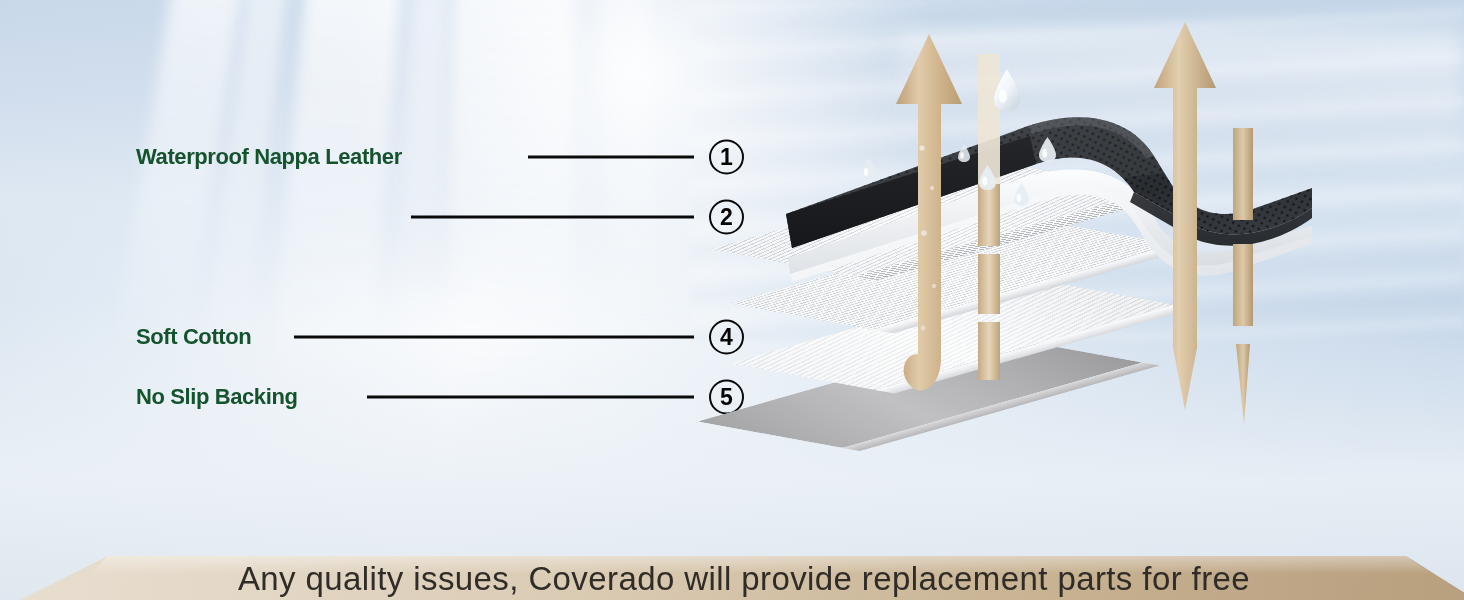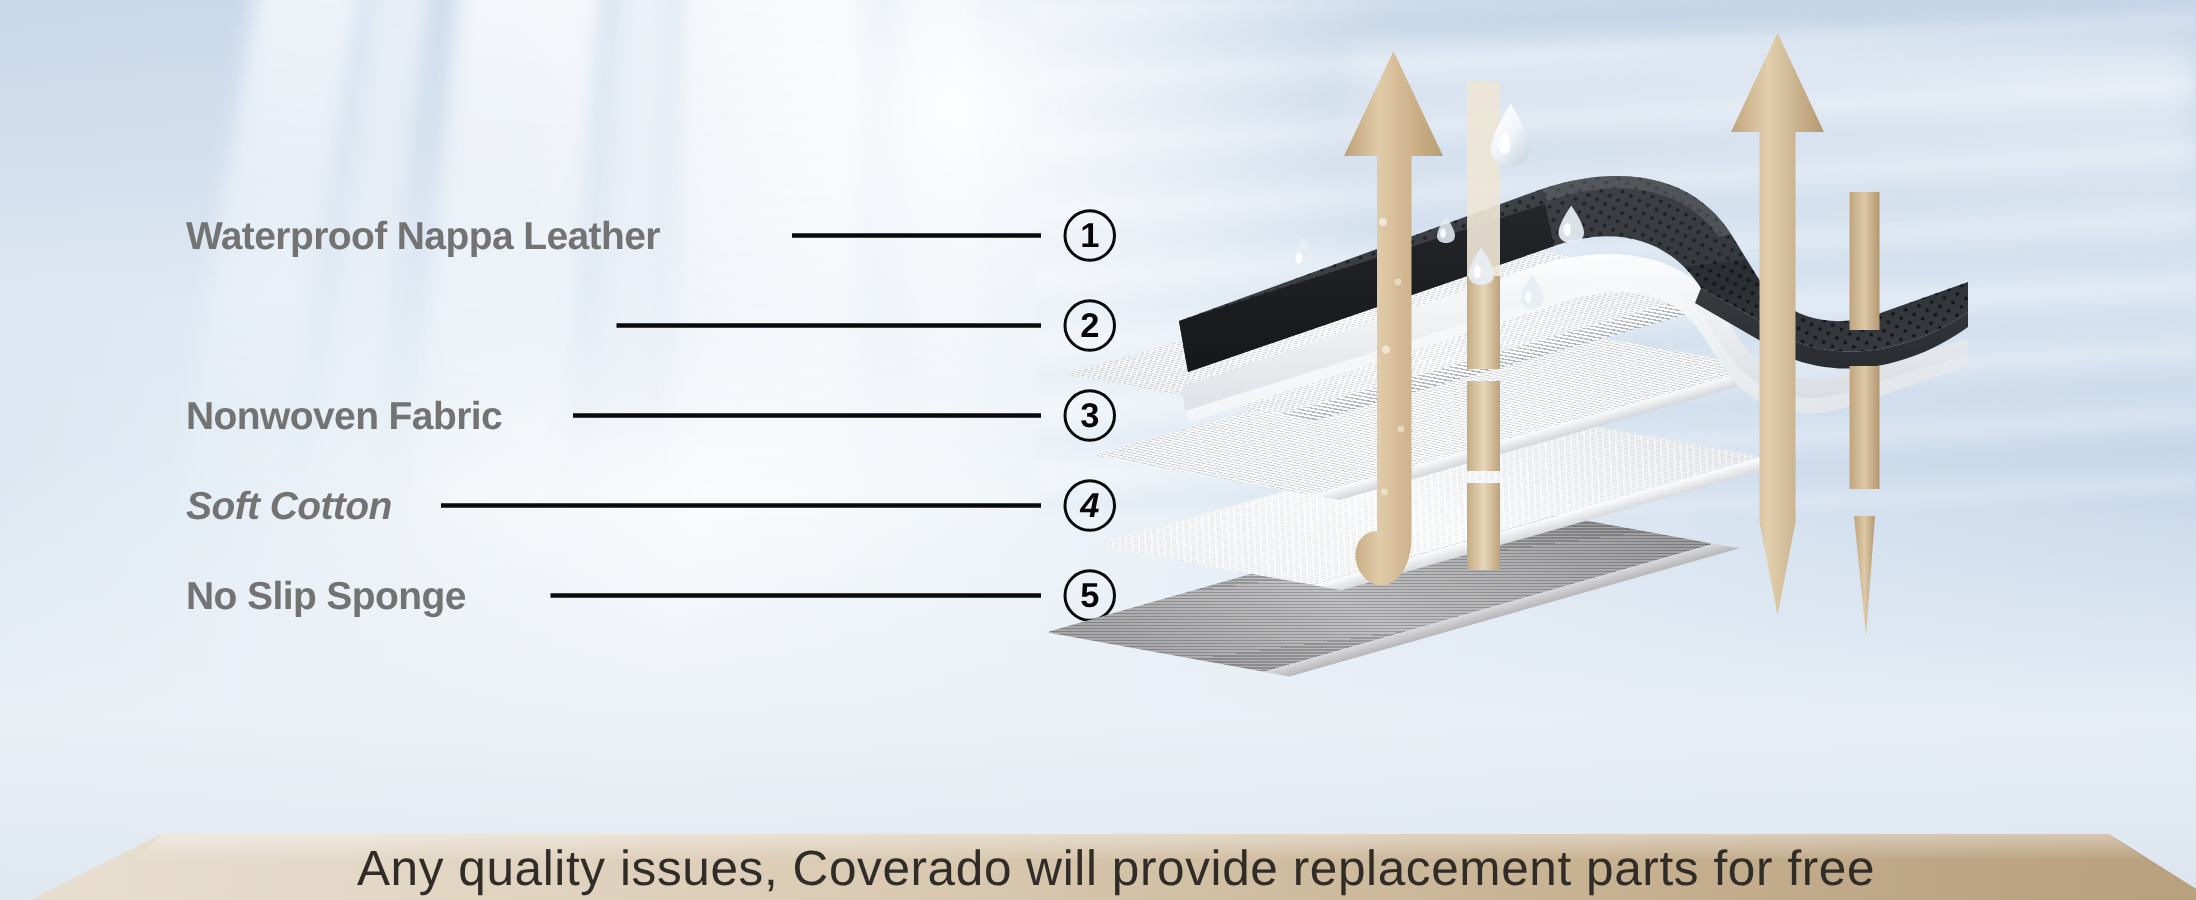--- a/index.html
+++ b/index.html
@@ -70,26 +70,26 @@
   .glow-center {
     position:absolute; left:330px; top:-180px; width:620px; height:560px;
     background:radial-gradient(ellipse at 50% 45%, rgba(255,255,255,.95), rgba(255,255,255,0) 68%);
     filter:blur(14px);
   }
 
   
   #legend { position:absolute; left:0; top:0; width:770px; height:470px; }
   .legend-row { position:absolute; left:124px; width:620px; height:40px; }
   .legend-label {
-    position:absolute; left:0; top:50%; transform:translateY(-50%);
+    position:absolute; left:12px; top:50%; transform:translateY(-50%);
     font-family:"Liberation Sans", sans-serif;
     font-weight:bold;
-    font-size:26px;
+    font-size:22px;
     letter-spacing:-.4px;
-    color:#737373;
+    color:#14532d;
     white-space:nowrap;
     line-height:1;
   }
   .legend-line {
     position:absolute; right:50px; top:50%; transform:translateY(-50%);
     height:3px; background:#0a0a0a;
   }
   .legend-badge {
     position:absolute; right:0; top:50%; transform:translateY(-50%);
     width:35px; height:35px; border-radius:50%;
@@ -238,34 +238,29 @@
       <span class="legend-label">Waterproof Nappa Leather</span>
       <span class="legend-line" style="width:166px;"></span>
       <span class="legend-badge">1</span>
     </div>
 
     <div class="legend-row" style="top:197px;">
       <span class="legend-line" style="width:283px;"></span>
       <span class="legend-badge">2</span>
     </div>
 
-    <div class="legend-row" style="top:257px;">
-      <span class="legend-label">Nonwoven Fabric</span>
-      <span class="legend-line" style="width:312px;"></span>
-      <span class="legend-badge">3</span>
-    </div>
-
-    <div class="legend-row" style="top:317px;font-style:italic;">
+
+    <div class="legend-row" style="top:317px;">
       <span class="legend-label">Soft Cotton</span>
       <span class="legend-line" style="width:400px;"></span>
       <span class="legend-badge">4</span>
     </div>
 
     <div class="legend-row" style="top:377px;">
-      <span class="legend-label">No Slip Sponge</span>
+      <span class="legend-label">No Slip Backing</span>
       <span class="legend-line" style="width:327px;"></span>
       <span class="legend-badge">5</span>
     </div>
 
   </div>
 
   <div id="product">
 
     <div class="slab l5">
       <div class="top"></div>

